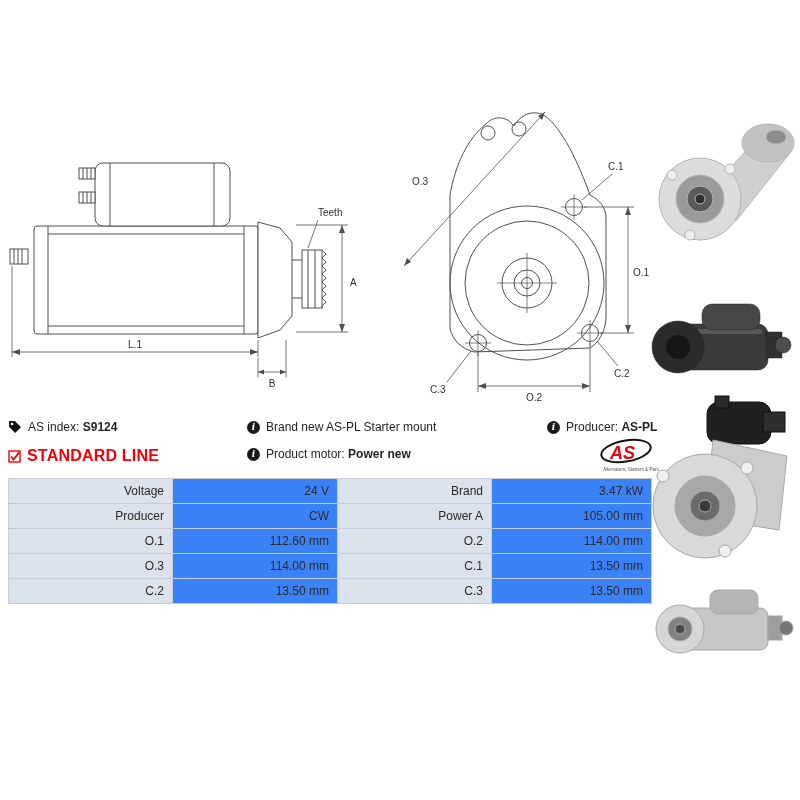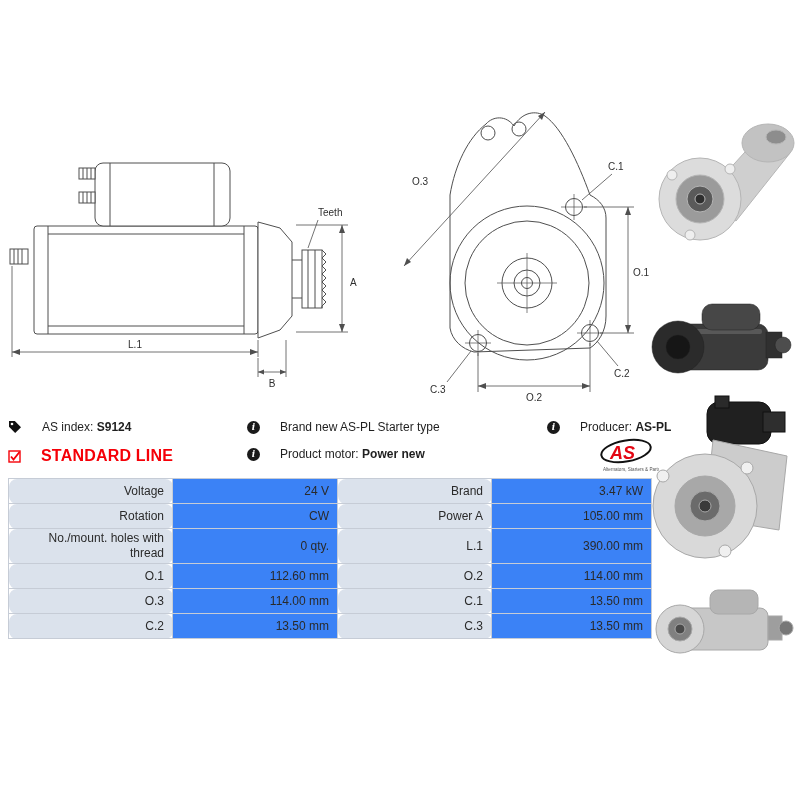--- a/index.html
+++ b/index.html
@@ -4,37 +4,37 @@
 <style>
   * { margin:0; padding:0; box-sizing:border-box; }
   html,body { background:#ffffff; }
   .page {
     position:relative; width:800px; height:800px; background:#fff;
     font-family:"Liberation Sans", sans-serif; color:#1f1f1f; overflow:hidden;
   }
   .drawings { position:absolute; left:0; top:100px; }
   .dlab { fill:#2e2e2e; stroke:none; font-size:10px; font-family:"Liberation Sans", sans-serif; }
   .photo { position:absolute; }
-  .info-item { position:absolute; display:flex; align-items:center; gap:20px; font-size:12px; white-space:nowrap; }
+  .info-item { position:absolute; display:flex; align-items:center; gap:6px; font-size:12px; white-space:nowrap; }
   .info-item .txt b { font-weight:bold; }
   .info-icon {
     width:13px; height:13px; border-radius:50%; background:#1a1a1a; color:#fff;
     font-size:9px; font-weight:bold; display:inline-flex; align-items:center; justify-content:center;
     font-family:"DejaVu Serif", serif; font-style:italic; flex:0 0 13px; line-height:1;
   }
   .standard { color:#f50008; font-weight:bold; font-size:16px; letter-spacing:0.2px; }
   .spec-table {
     position:absolute; left:8px; top:478px; border-collapse:collapse; table-layout:fixed;
     font-size:12px; color:#2a2a2a;
   }
   .spec-table td {
     border:1px solid #c6ccd6; padding:2px 8px; text-align:right;
     vertical-align:middle; height:25px; line-height:1.25; overflow:hidden;
   }
-  td.lbl { background:#dbe2ec;border-radius:8px; }
+  td.lbl { background:#dbe2ec; }
   td.val { background:#3b82f6; }
   .logo { position:absolute; left:599px; top:438px; }
 </style>
 </head>
 <body>
 
 <div class="page">
 
   <svg class="drawings" width="660" height="315" viewBox="0 0 660 315">
 
@@ -199,21 +199,21 @@
   <div class="info-item" style="left:8px; top:420px;">
     <svg width="14" height="14" viewBox="0 0 14 14">
       <path d="M1,1 h5.8 l6.2,6.2 -5.8,5.8 L1,6.8 Z" fill="#111"></path>
       <circle cx="4" cy="4" r="1.3" fill="#fff"></circle>
     </svg>
     <span class="txt"><span>AS index:</span> <b>S9124</b></span>
   </div>
 
   <div class="info-item" style="left:247px; top:420px;">
     <span class="info-icon">i</span>
-    <span class="txt">Brand new AS-PL Starter type</span>
+    <span class="txt">Brand new AS-PL Starter mount</span>
   </div>
 
   <div class="info-item" style="left:547px; top:420px;">
     <span class="info-icon">i</span>
     <span class="txt"><span>Producer:</span> <b>AS-PL</b></span>
   </div>
 
   <div class="info-item" style="left:8px; top:447px;">
     <svg width="13" height="13" viewBox="0 0 13 13">
       <rect x="1" y="1" width="11" height="11" fill="none" stroke="#f50008" stroke-width="1.4"></rect>
@@ -241,30 +241,24 @@
         <col style="width:160px">
     </colgroup>
     <tbody>
       <tr>
         <td class="lbl">Voltage</td>
         <td class="val">24 V</td>
         <td class="lbl">Brand</td>
         <td class="val">3.47 kW</td>
       </tr>
       <tr>
-        <td class="lbl">Rotation</td>
+        <td class="lbl">Producer</td>
         <td class="val">CW</td>
         <td class="lbl">Power A</td>
         <td class="val">105.00 mm</td>
-      </tr>
-      <tr>
-        <td class="lbl">No./mount. holes with thread</td>
-        <td class="val">0 qty.</td>
-        <td class="lbl">L.1</td>
-        <td class="val">390.00 mm</td>
       </tr>
       <tr>
         <td class="lbl">O.1</td>
         <td class="val">112.60 mm</td>
         <td class="lbl">O.2</td>
         <td class="val">114.00 mm</td>
       </tr>
       <tr>
         <td class="lbl">O.3</td>
         <td class="val">114.00 mm</td>

